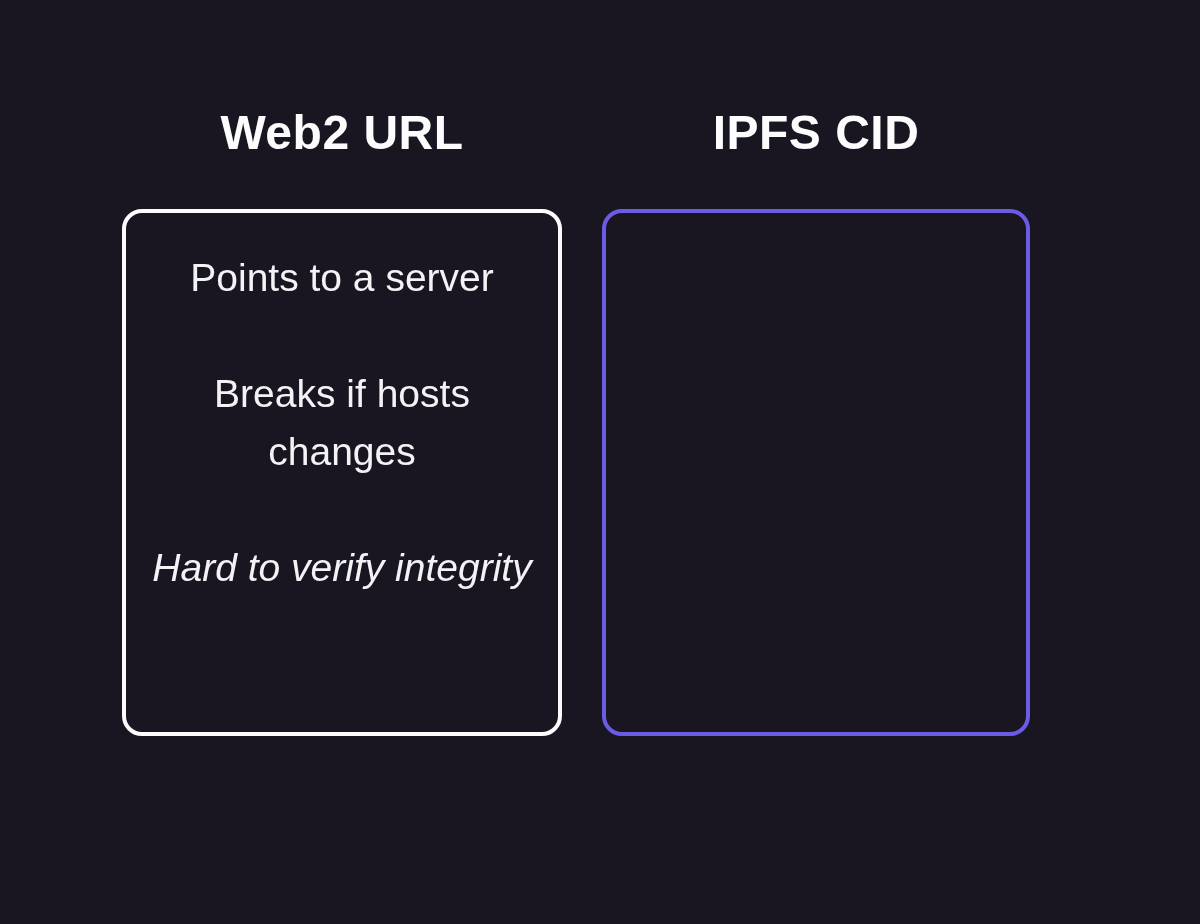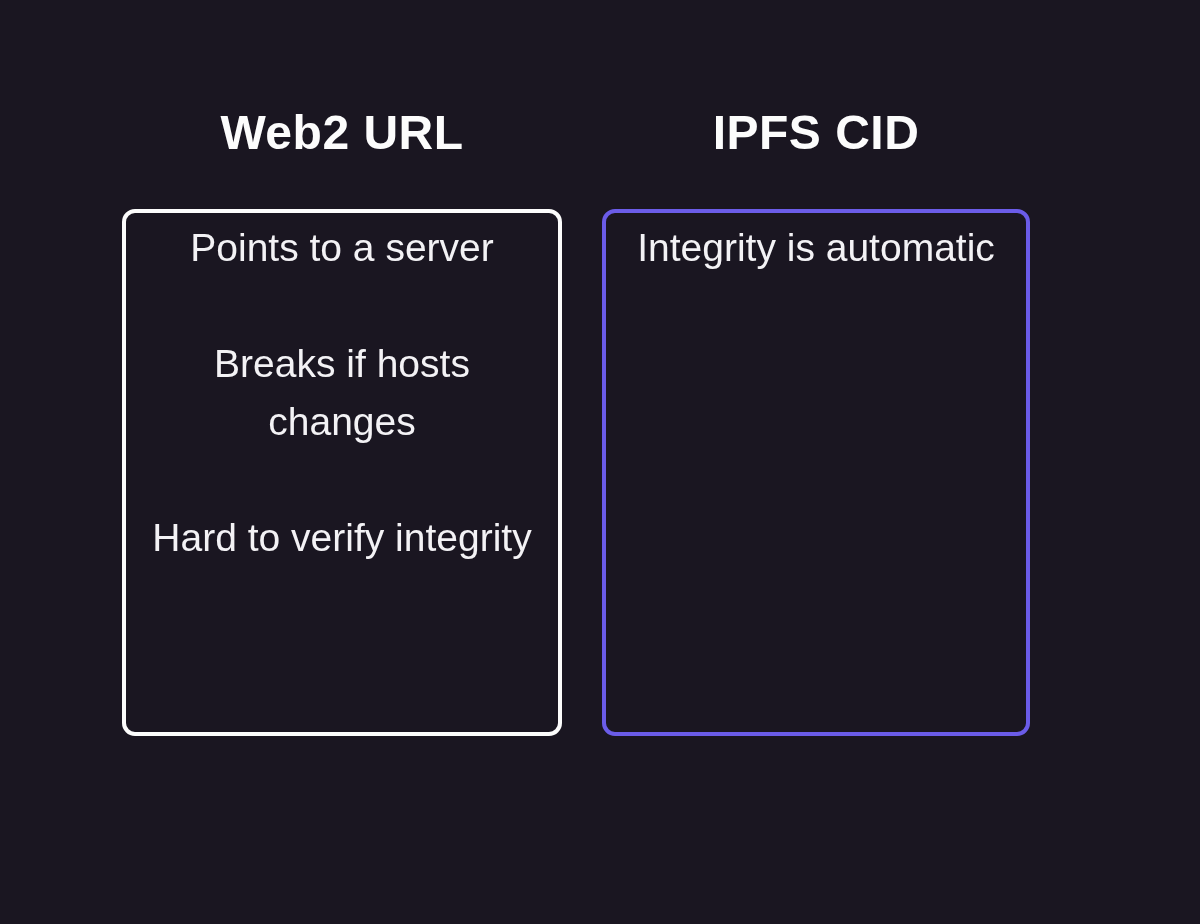--- a/index.html
+++ b/index.html
@@ -25,48 +25,47 @@
     font-size: 48px;
     line-height: 74px;
     font-weight: 800;
     letter-spacing: 0.5px;
     color: #fcfcfc;
     text-align: center;
   }
   .card {
     box-sizing: border-box;
     height: 527px;
-    border-radius: 13px;
+    border-radius: 20px;
     border: 4px solid #fcfcfc;
-    padding: 6px 18px 0 18px;
+    padding: 36px 18px 0 18px;
     background: transparent;
   }
   .card.accent {
     border-color: #6b5ce8;
   }
   .card p {
     margin: 0 0 58px 0;
     font-size: 39px;
     line-height: 58px;
     font-weight: 400;
     color: #f3f2f5;
     text-align: center;
   }
-  .card p:last-child { margin-bottom: 10px; }
+  .card p:last-child { margin-bottom: 10px; font-style: italic; }
 </style>
 </head>
 <body>
 
 <div class="column left">
   <h2 class="card-title">Web2 URL</h2>
   <div class="card">
     <p>Points to a server</p>
     <p>Breaks if hosts changes</p>
     <p>Hard to verify integrity</p>
   </div>
 </div>
 
 <div class="column right">
   <h2 class="card-title">IPFS CID</h2>
   <div class="card accent">
-    <p>Integrity is automatic</p>
   </div>
 </div>
 
 </body></html>

